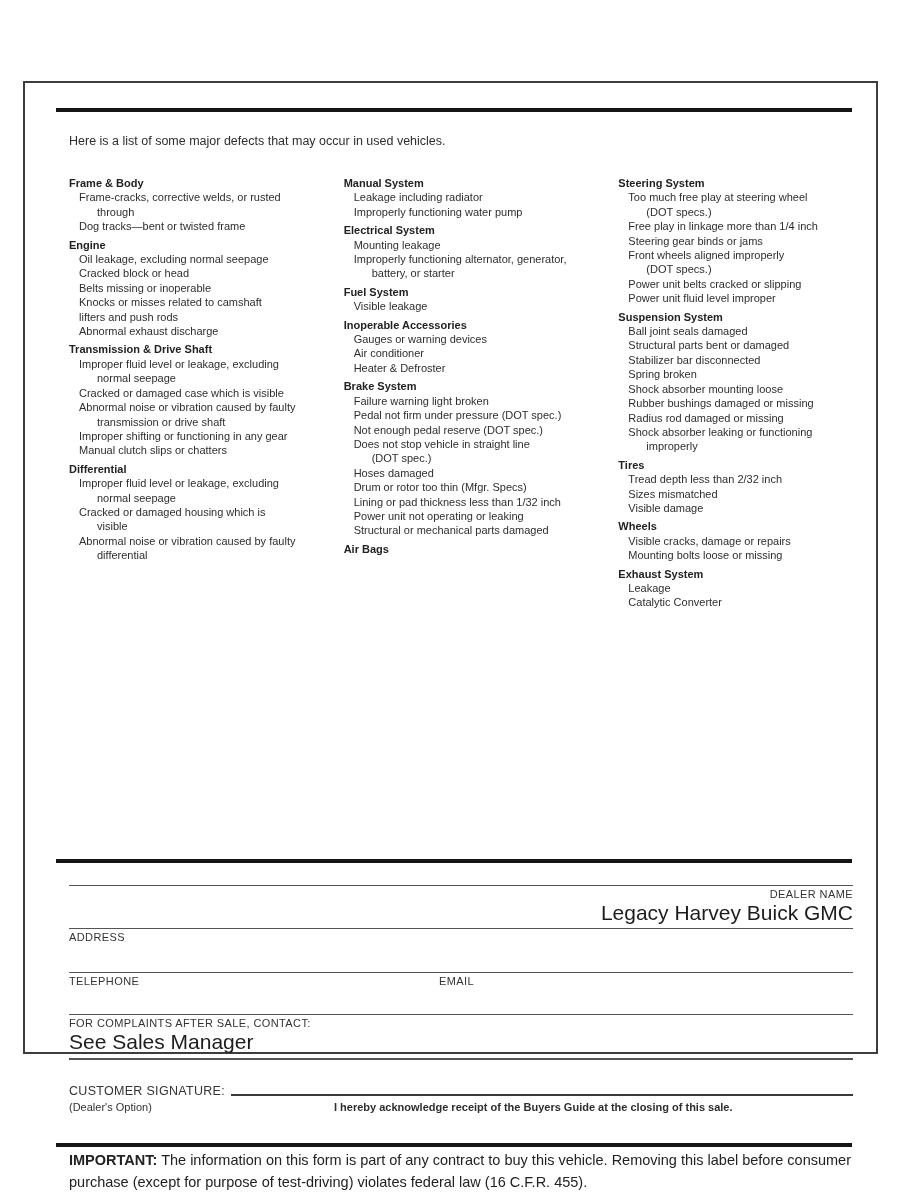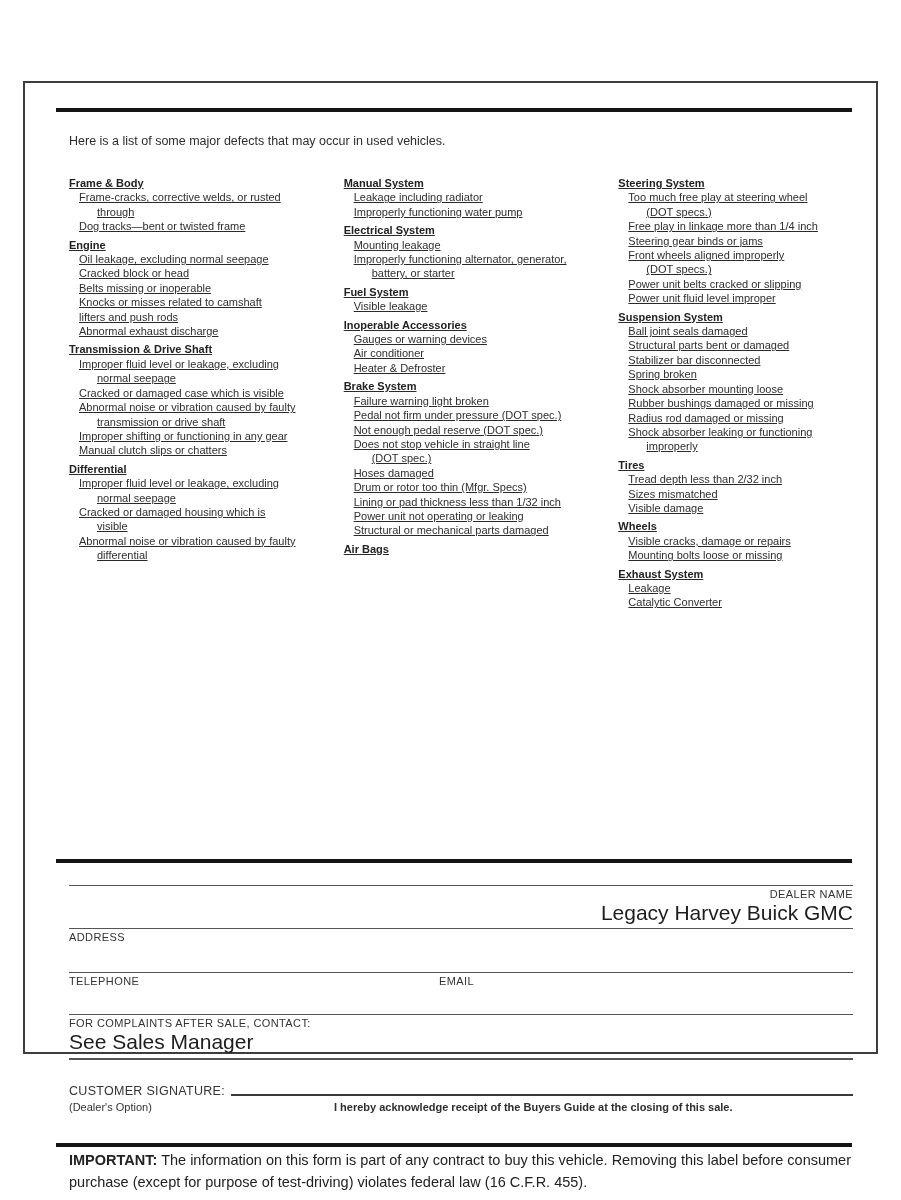--- a/index.html
+++ b/index.html
@@ -33,21 +33,20 @@
     font-size: 12.5px;
     color: #2e2e2e;
   }
 
   .defect-columns {
     position: absolute;
     left: 44px; top: 93px;
     width: 800px;
     display: flex;
     gap: 24px;
-    text-decoration: underline;
   }
   .defect-col {
     width: 254px;
     font-size: 11px;
     line-height: 14.4px;
     color: #2e2e2e;
   }
   .defect-heading {
     font-weight: bold;
     color: #222;

